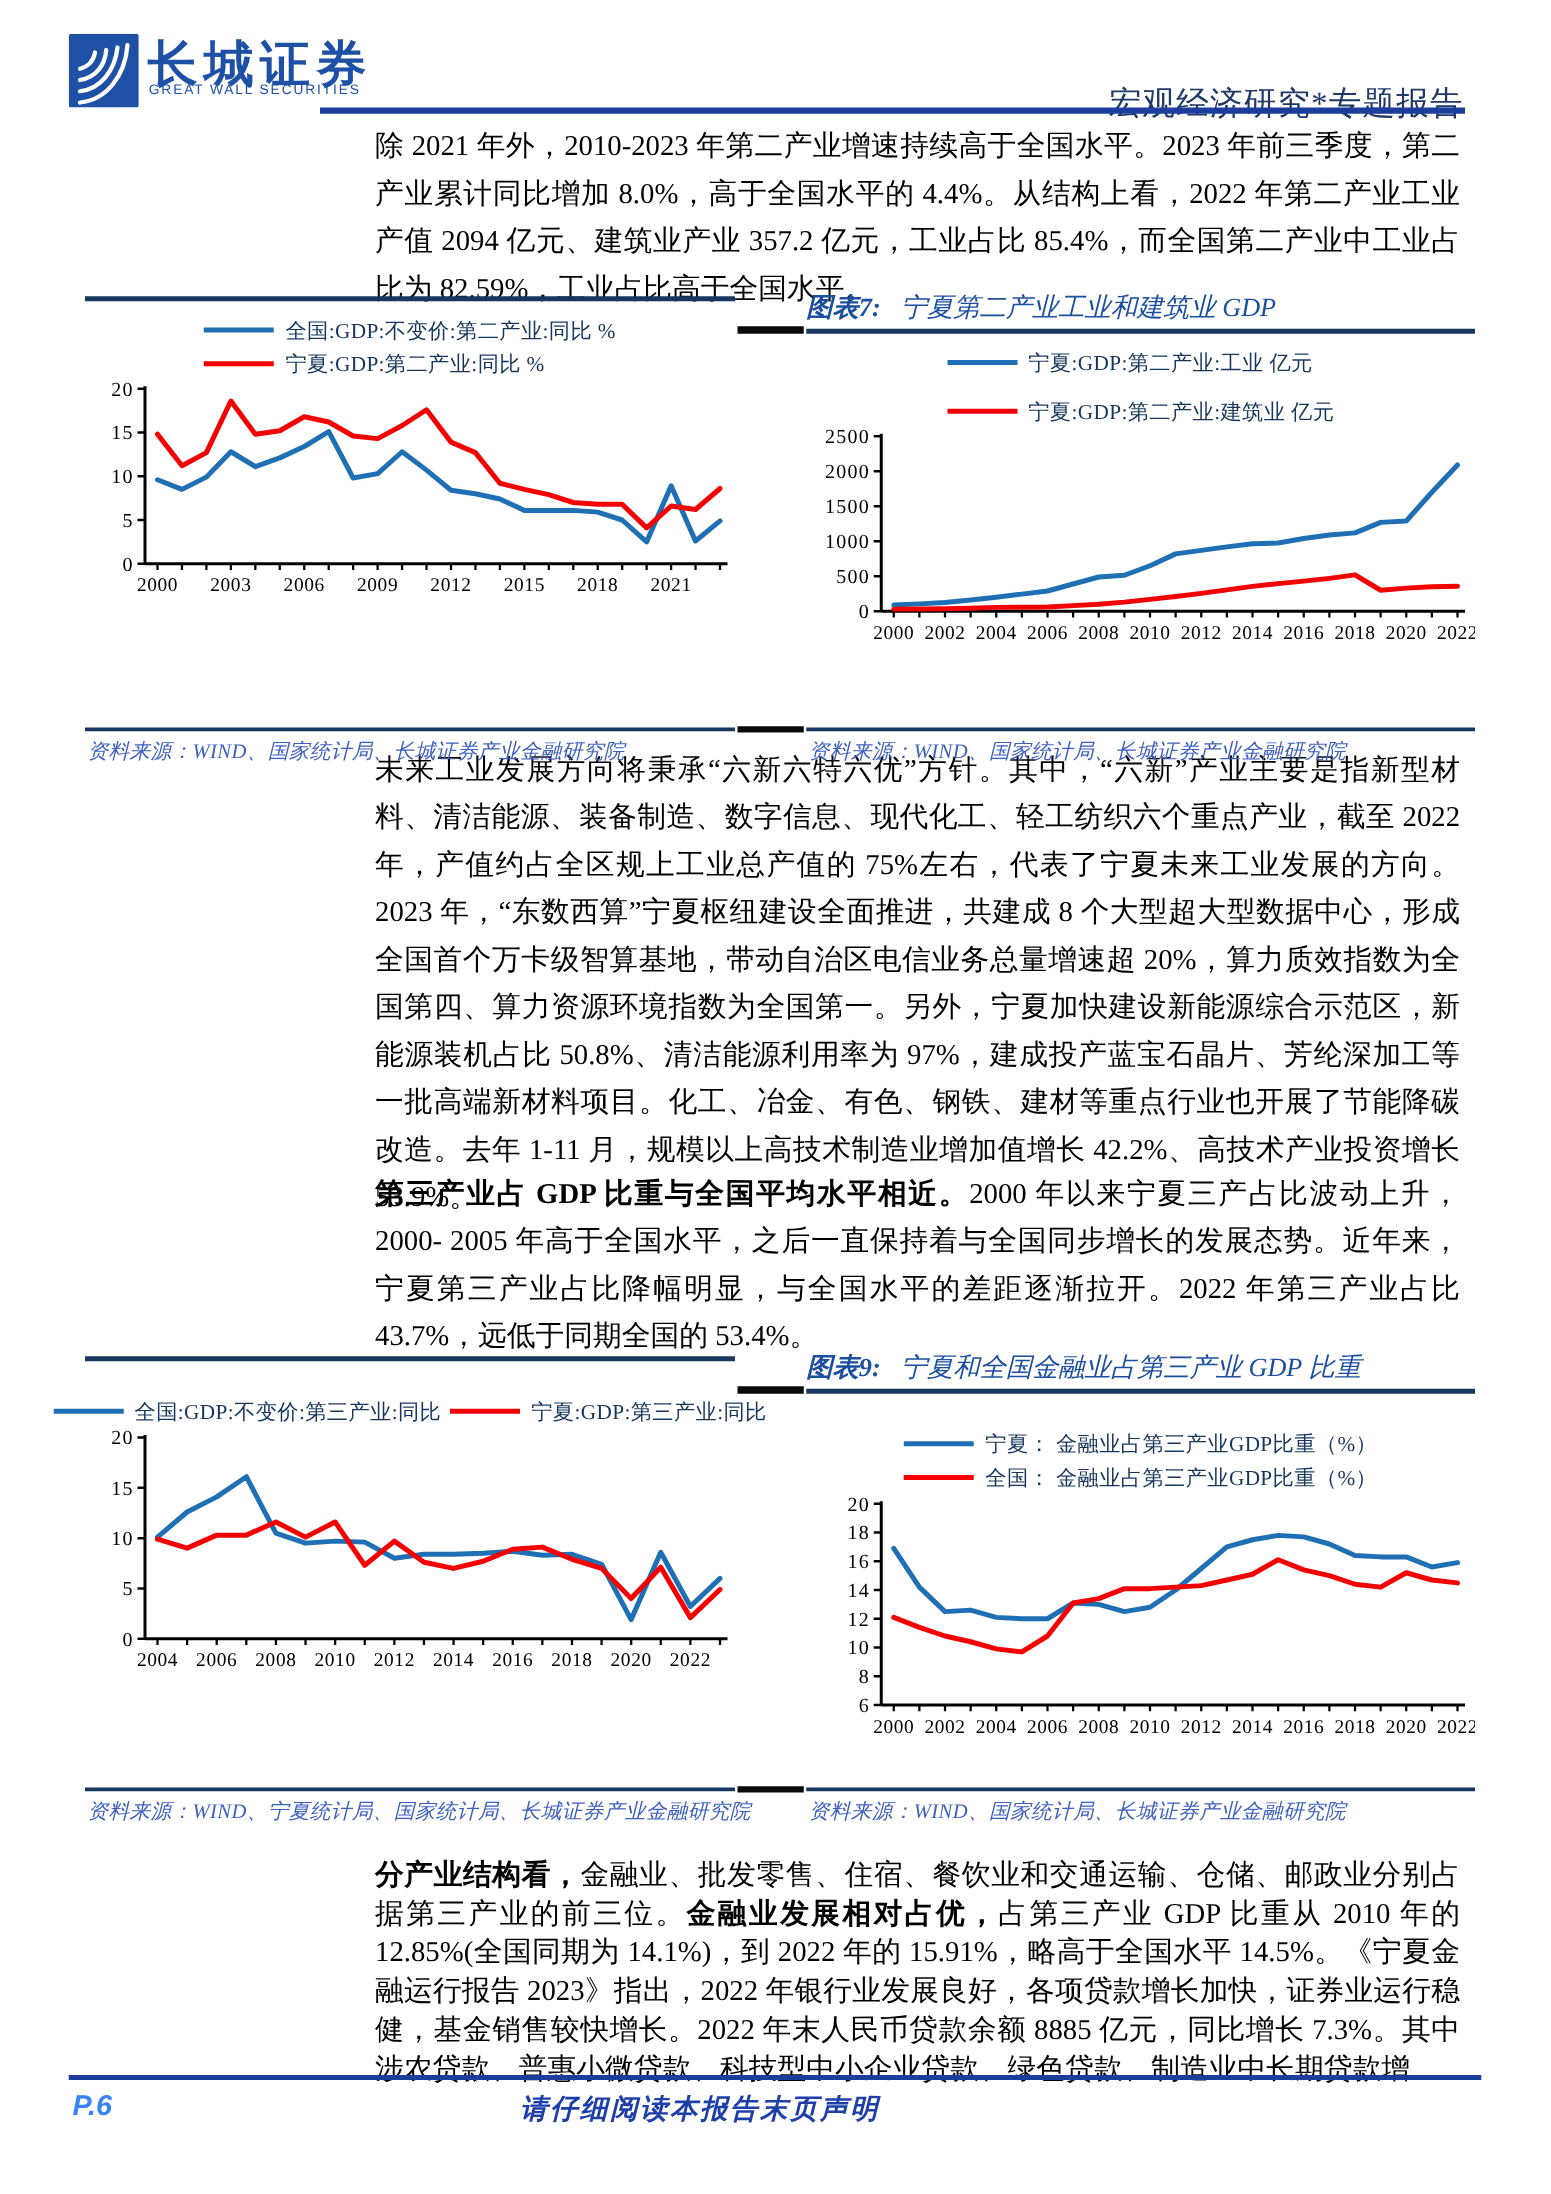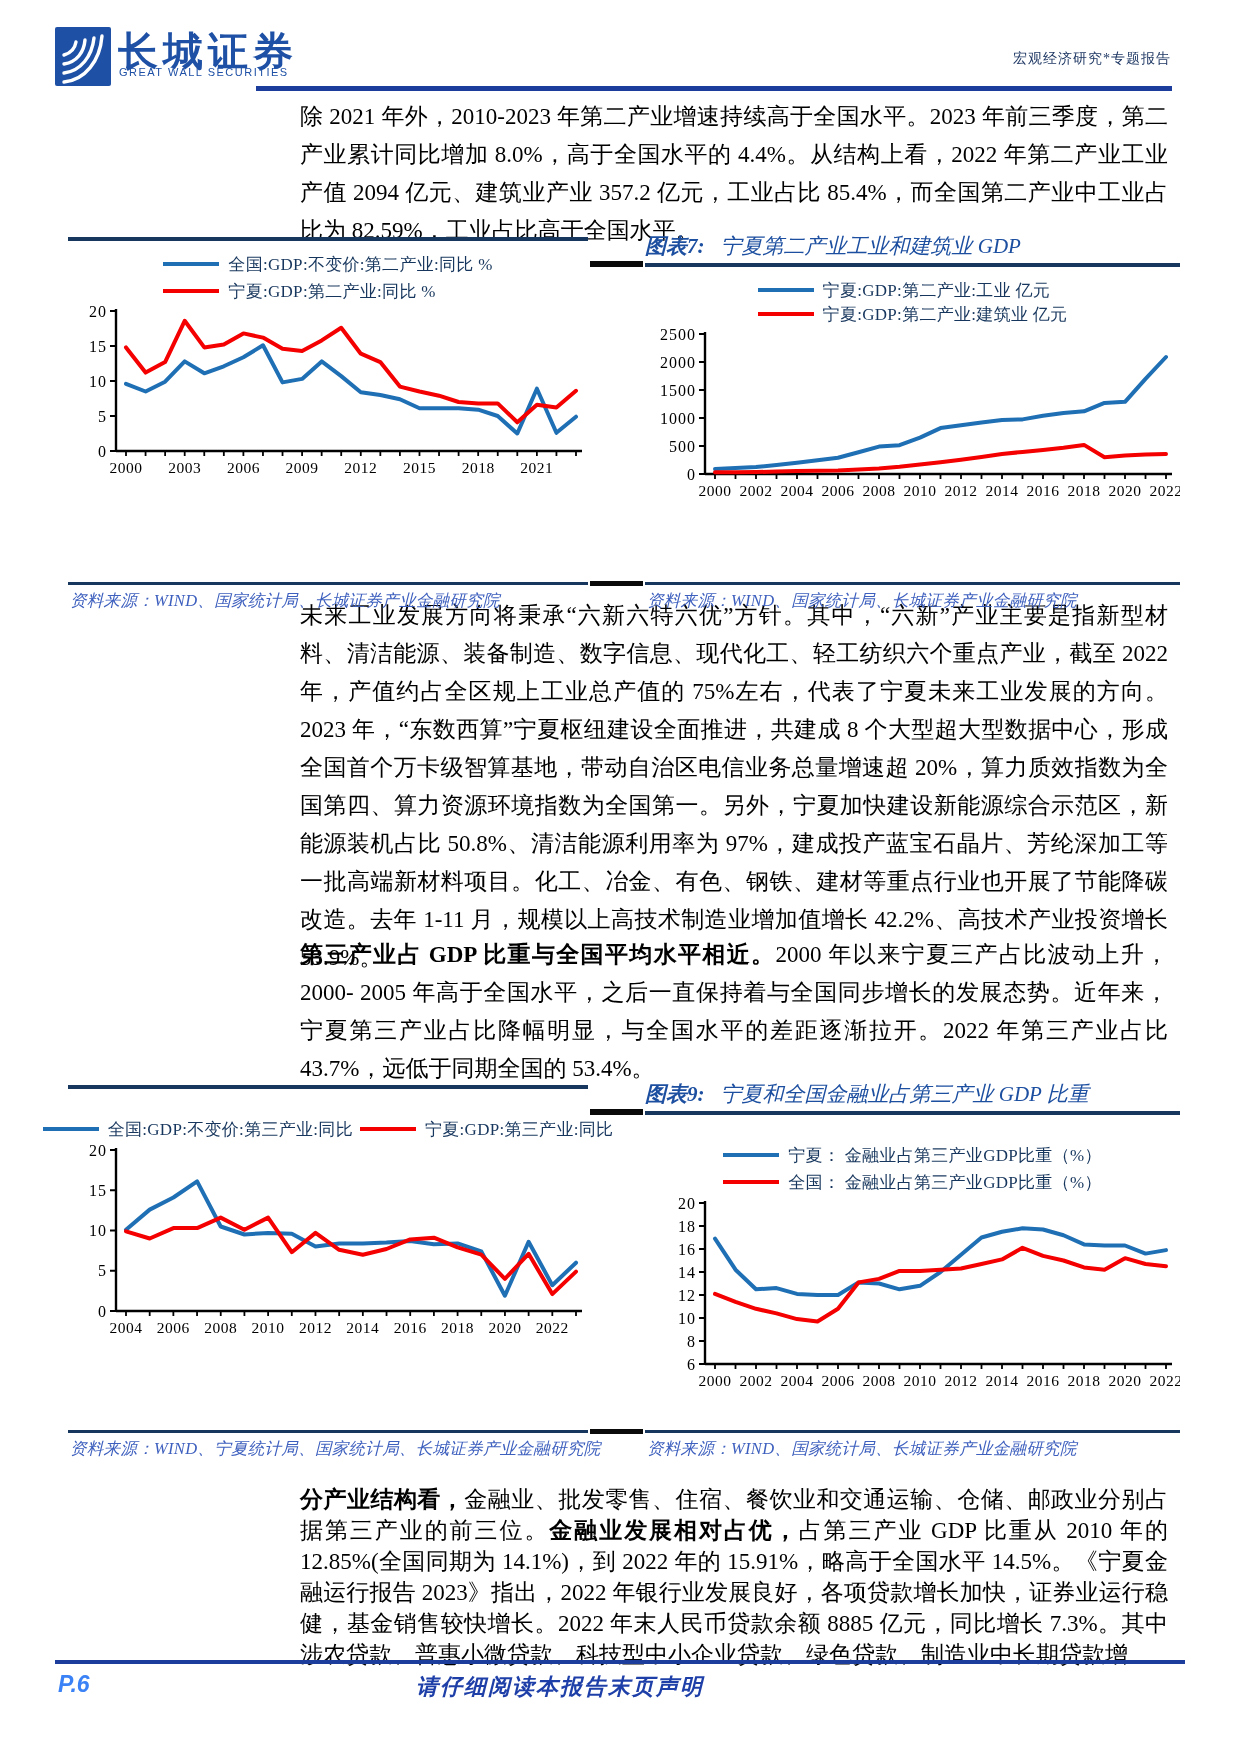--- a/index.html
+++ b/index.html
@@ -5,21 +5,21 @@
   html,body{margin:0;padding:0;background:#ffffff;}
   .page{position:relative;width:1241px;height:1755px;background:#fff;overflow:hidden;
         font-family:"Liberation Serif","DejaVu Serif",serif;color:#000;}
 
   
   .logo{position:absolute;left:55px;top:27px;width:56px;height:59px;}
   .brand-cn{position:absolute;left:118px;top:24px;font-size:40px;font-weight:700;color:#1E50A5;
             letter-spacing:5px;white-space:nowrap;}
   .brand-en{position:absolute;left:119px;top:66px;font-size:11px;color:#1E50A5;letter-spacing:1.5px;
             font-family:"Liberation Sans","DejaVu Sans",sans-serif;white-space:nowrap;}
-  .doc-type{position:absolute;top:50px;right:70px;font-size:14px;color:#1F3864;letter-spacing:1px;white-space:nowrap;}
+  .doc-type{position:absolute;top:65px;right:70px;font-size:26px;color:#1F3864;letter-spacing:1px;white-space:nowrap;}
   .hdr-rule{position:absolute;left:256px;top:86px;width:916px;height:5px;background:#1C3D9C;}
 
   
   .para{position:absolute;left:300px;width:868px;margin:0;font-size:23px;line-height:38px;
         text-align:justify;text-justify:inter-ideograph;}
   .p1{top:98px;}
   .p2{top:597px;}
   .p3{top:936px;}
   .p4{top:1484px;line-height:31px;}
   .para b{font-weight:700;}
@@ -145,21 +145,21 @@
           </svg></div>
       <div class="src-rule"></div>
       <div class="src">资料来源：WIND、国家统计局、长城证券产业金融研究院</div>
     </div>
     <div class="figcol right">
       <div class="fig-title">
         <span class="fig-label">图表7:</span><span class="fig-name">宁夏第二产业工业和建筑业 GDP</span>
       </div>
       <div class="title-rule"></div>
       <div class="legend">
-          <div style="display: flex; flex-direction: column; align-items: flex-start; gap: 4px;">
+          <div style="display: flex; flex-direction: column; align-items: flex-start; gap: 19px;">
             <div class="lg-row">
               <span class="lg-line" style="background: rgb(31, 111, 181);"></span>
               <span class="lg-text">宁夏:GDP:第二产业:工业 亿元</span>
             </div>
             <div class="lg-row">
               <span class="lg-line" style="background: rgb(244, 0, 0);"></span>
               <span class="lg-text">宁夏:GDP:第二产业:建筑业 亿元</span>
             </div>
           </div>
         </div>

